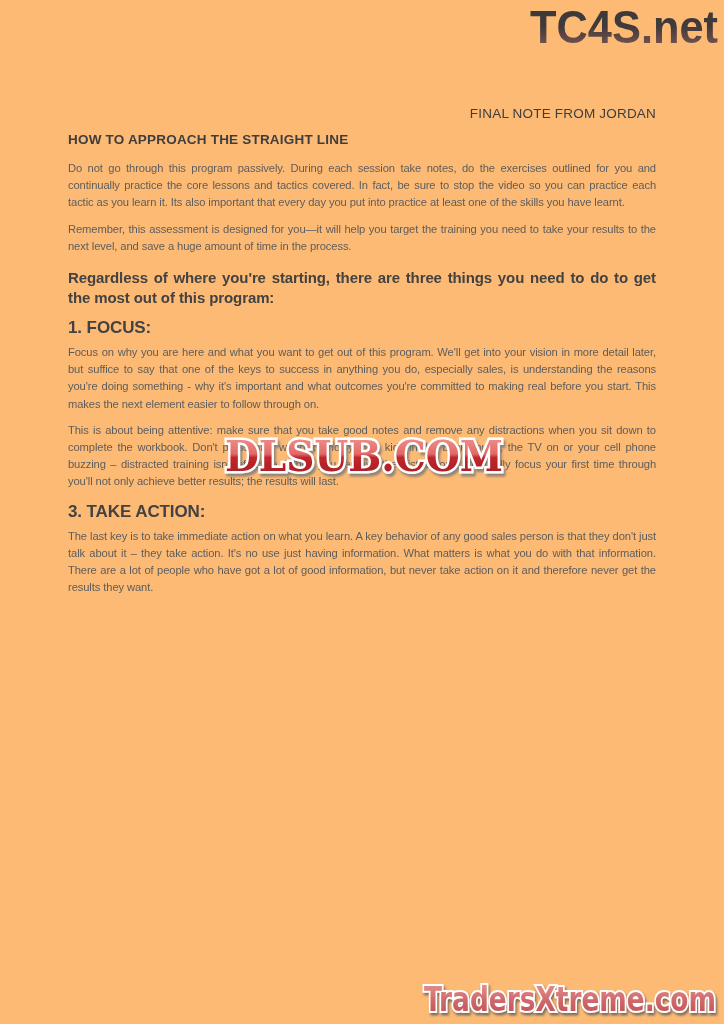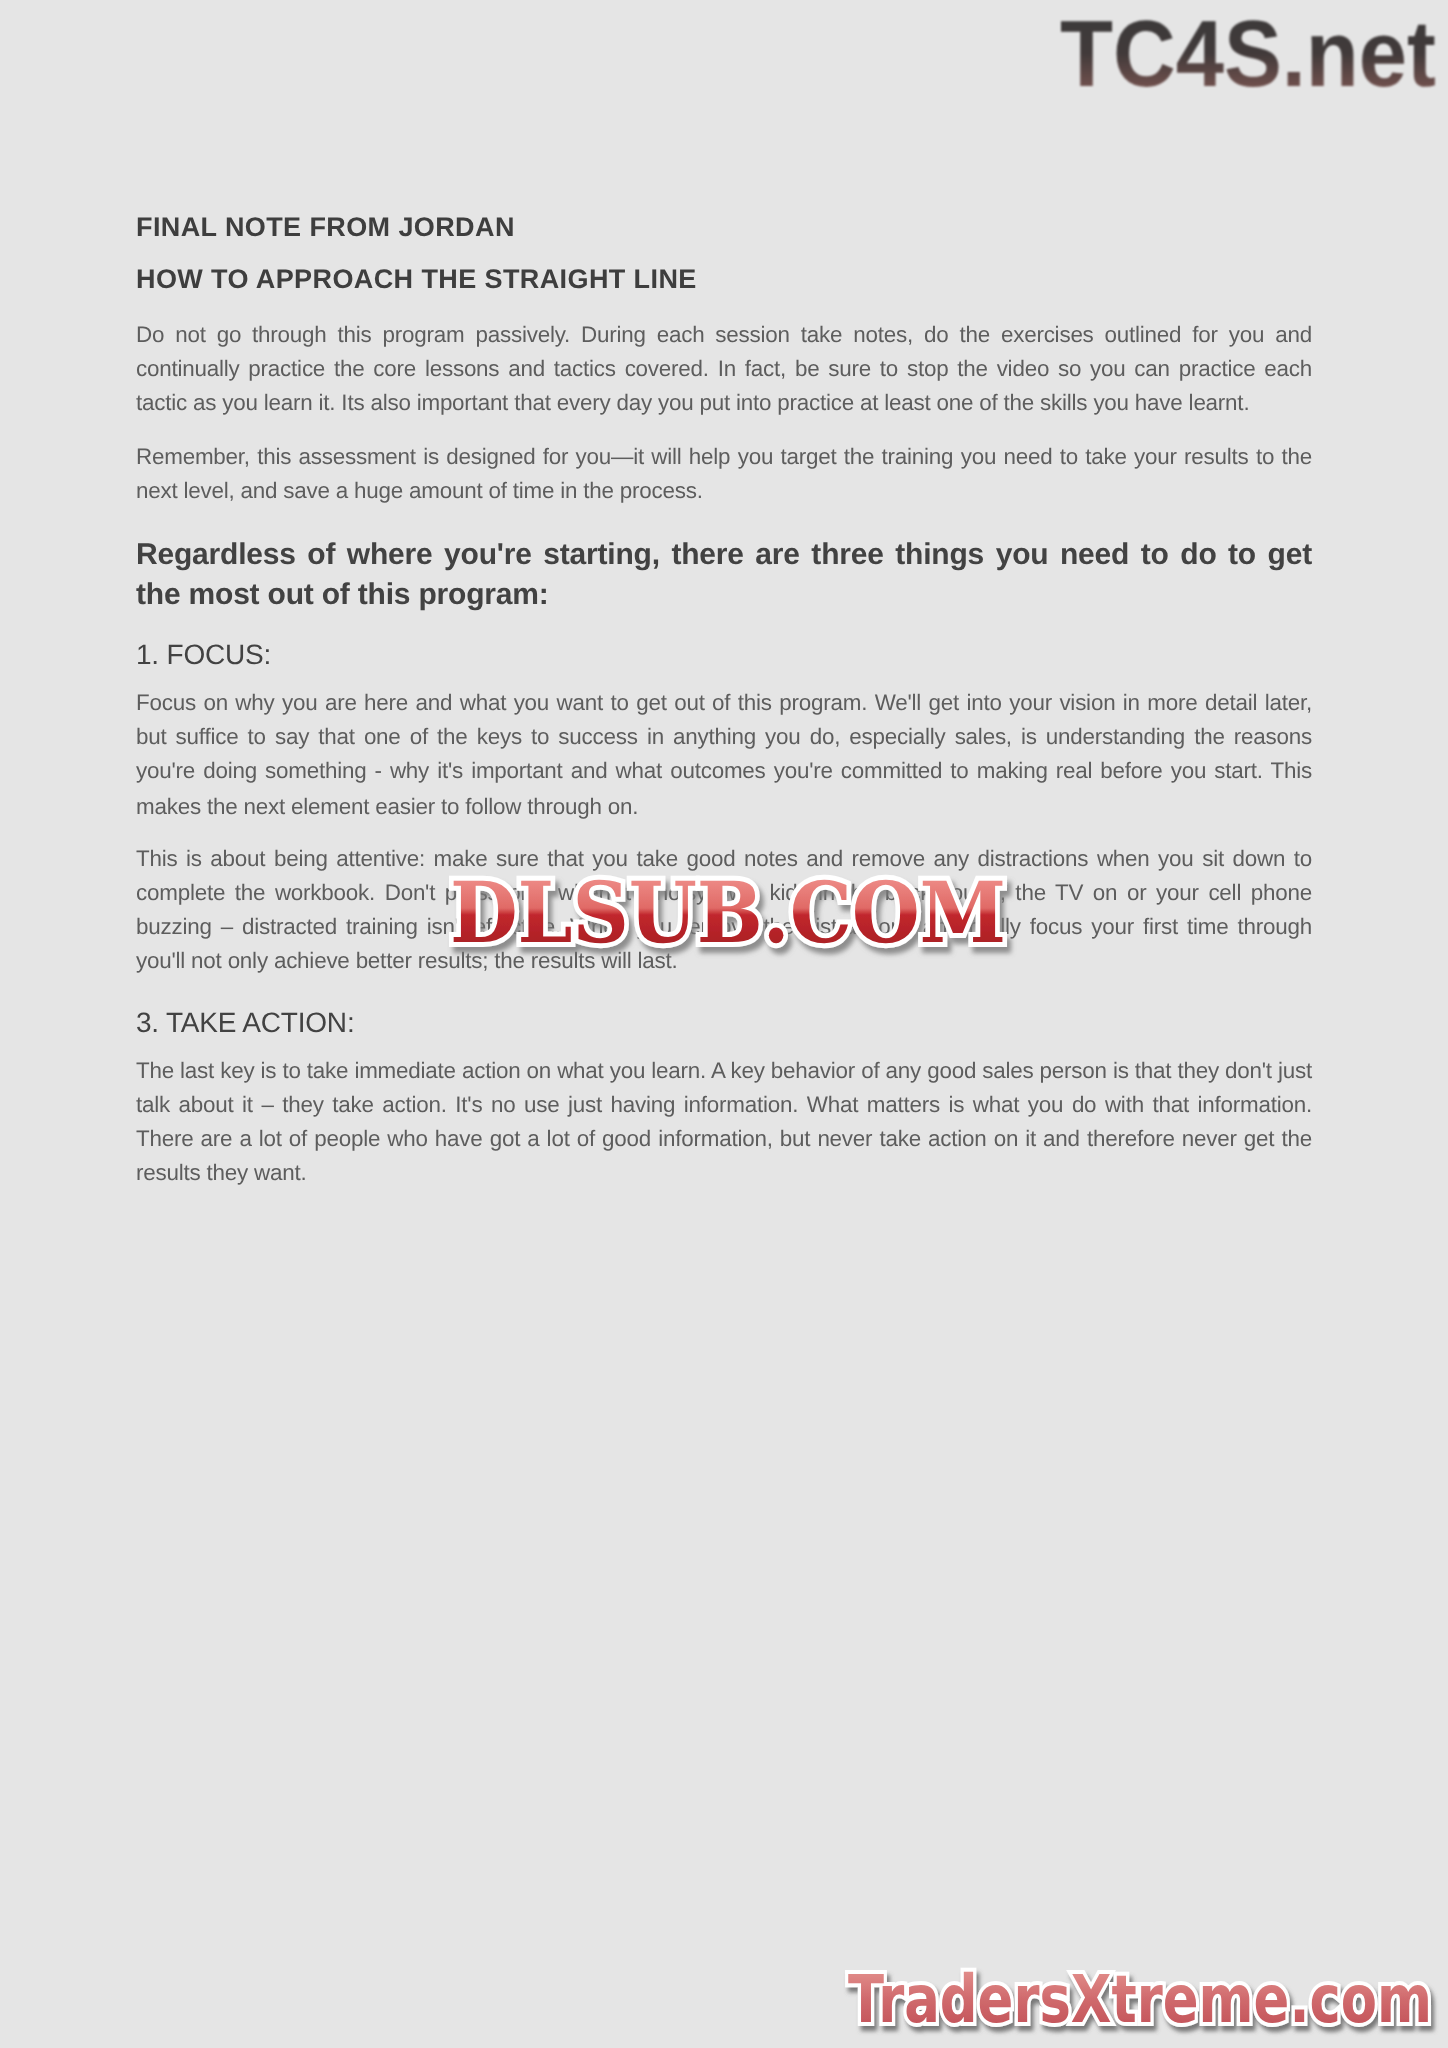--- a/index.html
+++ b/index.html
@@ -1,20 +1,20 @@
 <!DOCTYPE html>
 <html><head>
 <meta charset="utf-8">
 <style>
   html, body { margin: 0; padding: 0; background: #ffffff; }
   .page {
     position: relative;
     width: 724px;
     height: 1024px;
-    background: #e5e5e5;
+    background: #fdba74;
     overflow: hidden;
     font-family: "Liberation Sans", sans-serif;
   }
 
   
   .brand-top {
     position: absolute;
     top: 2px;
     right: 2px;
     width: 196px;
@@ -28,25 +28,25 @@
     left: 68px;
     top: 0;
     width: 588px;
     color: #5d5d5d;
     font-size: 11.2px;
     letter-spacing: -0.1px;
     line-height: 17.2px;
   }
   .doc h1 {
     margin: 106px 0 0 0;
-    text-align: left;
+    text-align: right;
     font-size: 13.5px;
     line-height: 16px;
     color: #3e3e3e;
-    font-weight: bold;
+    font-weight: normal;
     letter-spacing: 0.2px;
   }
   .doc h2 {
     margin: 10px 0 12px 0;
     font-size: 13.5px;
     line-height: 16px;
     color: #3e3e3e;
     font-weight: bold;
     letter-spacing: 0.2px;
   }
@@ -57,24 +57,24 @@
   .doc h3.lead {
     margin: 13px 0 9px 0;
     font-size: 15px;
     line-height: 19.5px;
     color: #424242;
     font-weight: bold;
     text-align: justify;
   }
   .doc h4.sec {
     margin: 12px 0 8px 0;
-    font-size: 14px;
+    font-size: 17px;
     line-height: 17px;
     color: #424242;
-    font-weight: normal;
+    font-weight: bold;
   }
   .sec-block { position: relative; }
 
   
   .wm-center {
     position: absolute;
     left: 150px;
     top: 4px;
     width: 292px;
     height: 62px;

